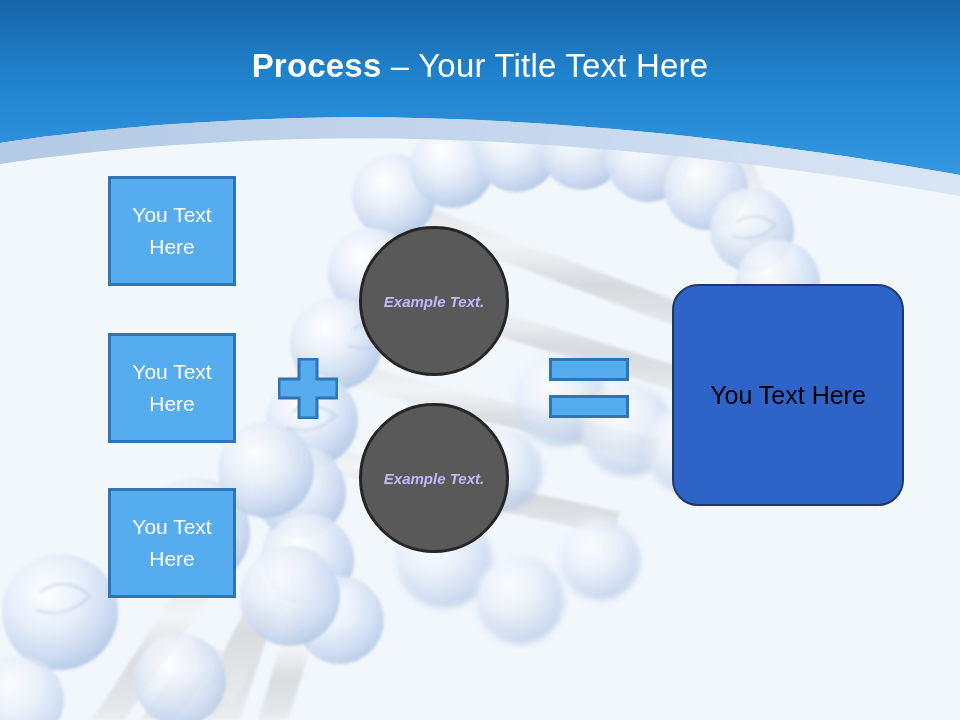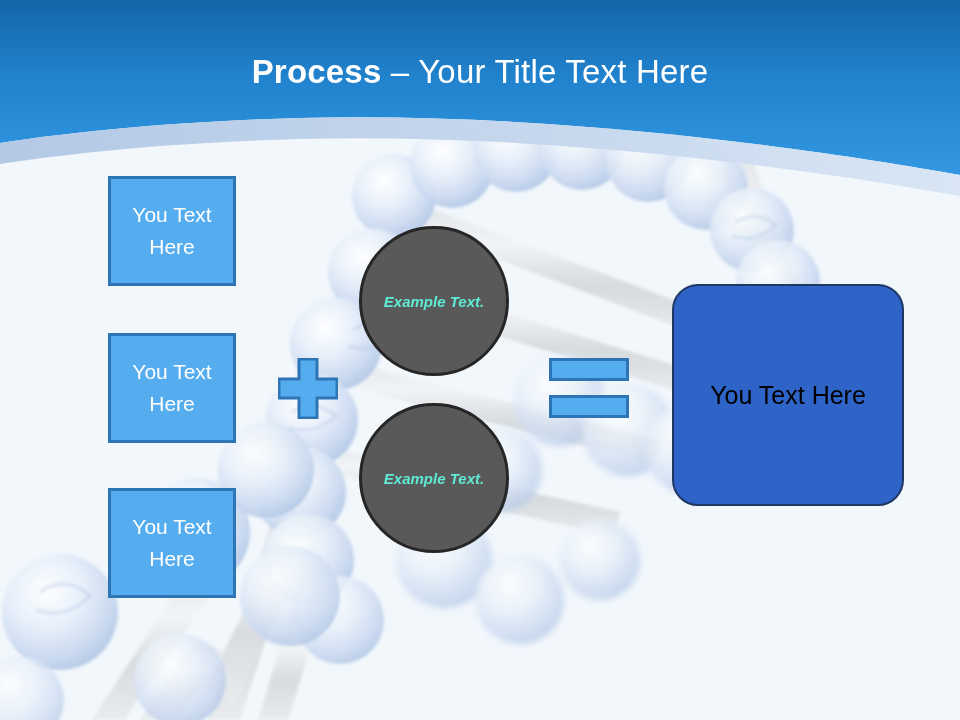--- a/index.html
+++ b/index.html
@@ -26,21 +26,21 @@
   }
   
   .header-svg {
     position: absolute;
     left: 0; top: 0;
     width: 960px; height: 200px;
   }
   .slide-title {
     position: absolute;
     left: 0;
-    top: 52px;
+    top: 46px;
     width: 960px;
     text-align: center;
     color: #ffffff;
     font-size: 33px;
     line-height: 40px;
     letter-spacing: 0.2px;
     white-space: nowrap;
   }
   .slide-title .t-strong { font-weight: bold; }
   .slide-title .t-rest { font-weight: normal; }
@@ -77,21 +77,21 @@
 
   
   .circle {
     position: absolute;
     width: 150px;
     height: 150px;
     border-radius: 50%;
     background: #595959;
     border: 3px solid #262626;
     box-sizing: border-box;
-    color: #5eead4;
+    color: #c4b5fd;
     font-size: 15px;
     line-height: 23px;
     font-weight: bold;
     font-style: italic;
     display: flex;
     align-items: center;
     justify-content: center;
     text-align: center;
   }
   .circle.c1 { left: 359px; top: 226px; }

